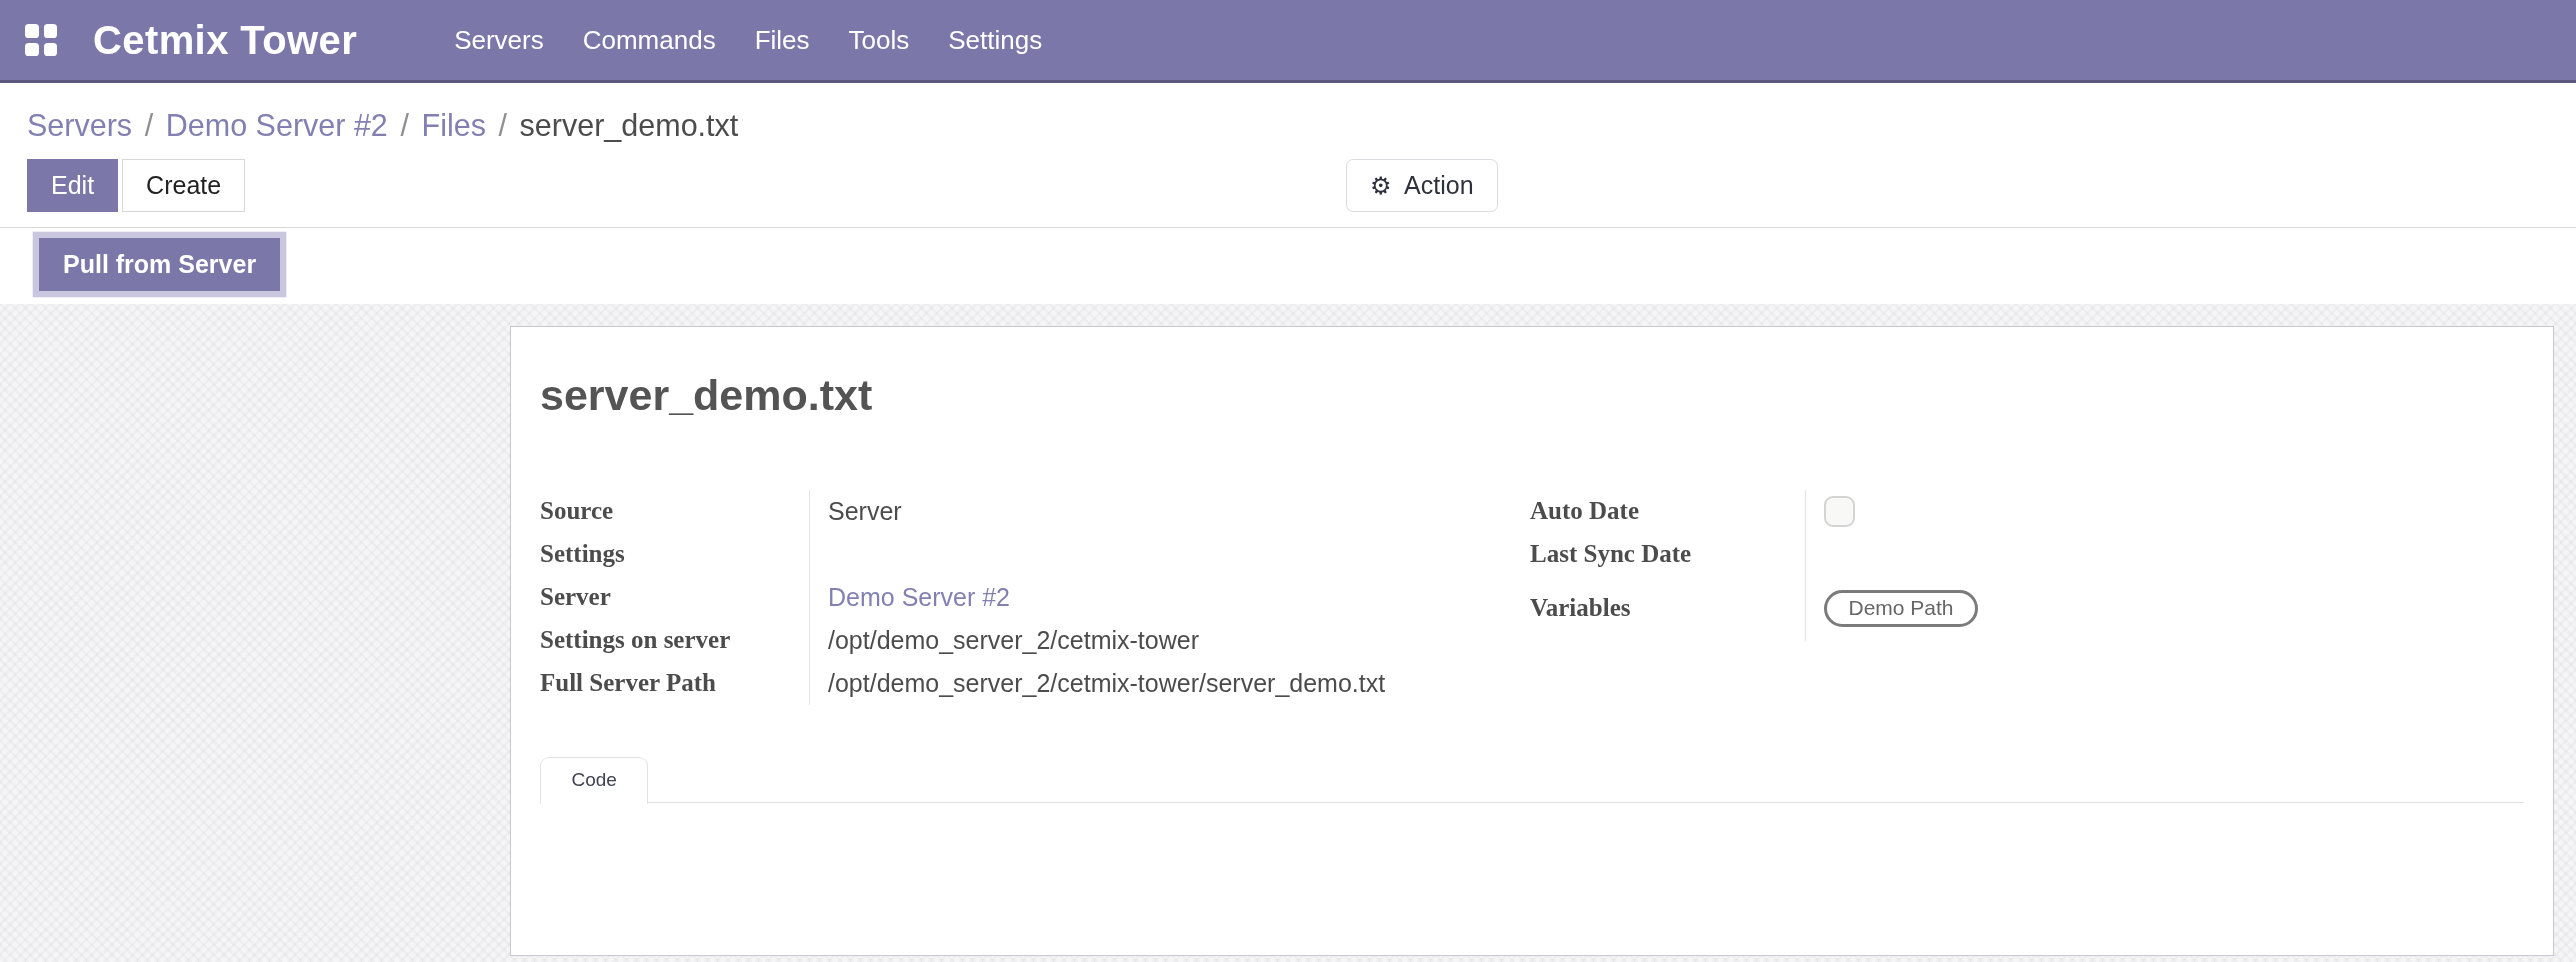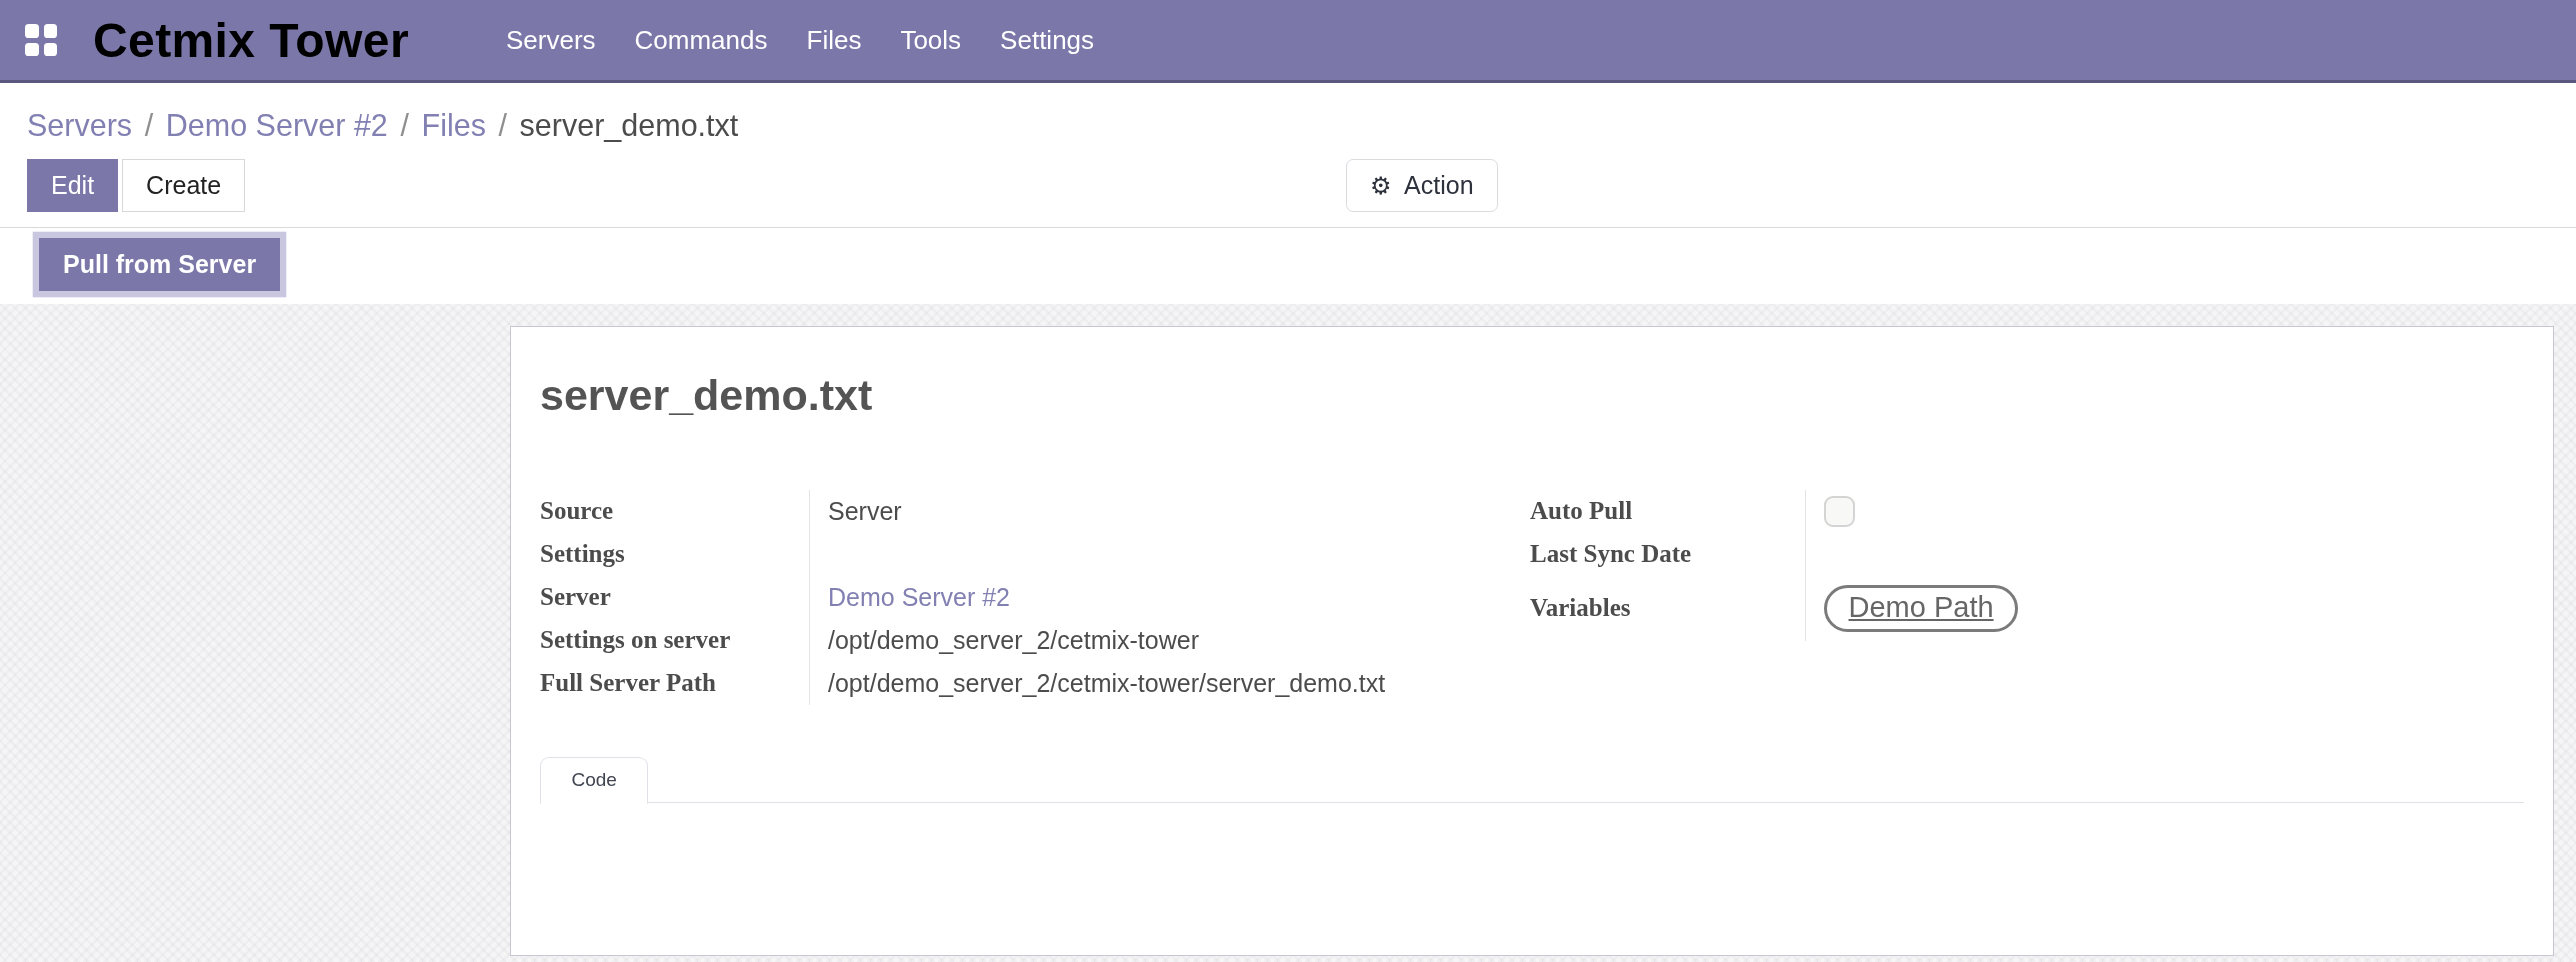--- a/index.html
+++ b/index.html
@@ -22,22 +22,22 @@
   .apps-icon {
     width:32px; height:32px;
     display:grid;
     grid-template-columns:13.5px 13.5px;
     grid-template-rows:13.5px 13.5px;
     gap:5.4px;
     cursor:pointer;
   }
   .apps-icon span { background:#fff; border-radius:3.6px; }
   .brand {
-    color:#000000;
-    font-size:48px;
+    color:#ffffff;
+    font-size:40px;
     font-weight:700;
     margin-left:36px;
     letter-spacing:0.4px;
     white-space:nowrap;
   }
   .nav-menu { display:flex; gap:39px; margin-left:97px; }
   .nav-item {
     color:#fff;
     font-size:26px;
     text-decoration:none;
@@ -163,25 +163,24 @@
     border:2.7px solid #d4d4d4;
     border-radius:9px;
     background:#f8f8f6;
     cursor:pointer;
   }
   .o-tag {
     display:inline-block;
     border:3.6px solid #7b7b7b;
     border-radius:897px;
     padding:2.7px 21.5px 4.5px 21.5px;
-    font-size:29px;
+    font-size:21px;
     color:#666;
     cursor:pointer;
     white-space:nowrap;
-    text-decoration:underline;
   }
 
   
   .notebook { margin-top:50px; }
   .tab-strip { border-bottom:1.8px solid #dfe2e6; display:flex; }
   .tab {
     position:relative;
     top:1.8px;
     background:#fff;
     border:1.8px solid #dfe2e6;
@@ -263,21 +262,21 @@
             <div class="o-label">Settings on server</div>
             <div class="o-value">/opt/demo_server_2/cetmix-tower</div>
           </div>
           <div class="o-row">
             <div class="o-label">Full Server Path</div>
             <div class="o-value">/opt/demo_server_2/cetmix-tower/server_demo.txt</div>
           </div>
         </div>
       <div class="o-group right">
           <div class="o-row">
-            <div class="o-label">Auto Pull</div>
+            <div class="o-label">Auto Date</div>
             <div class="o-value">
               <div class="o-checkbox"></div>
             </div>
           </div>
           <div class="o-row">
             <div class="o-label">Last Sync Date</div>
             <div class="o-value"></div>
           </div>
           <div class="o-row tall">
             <div class="o-label">Variables</div>

